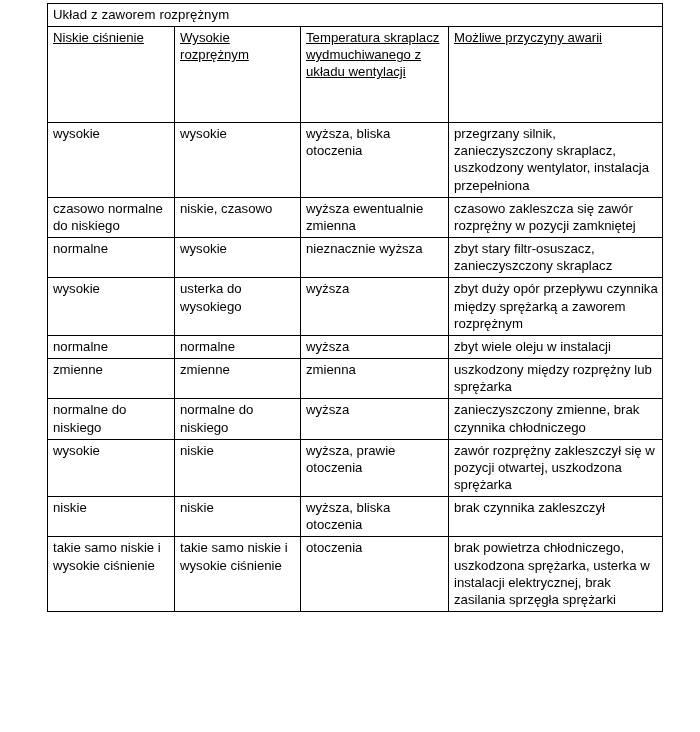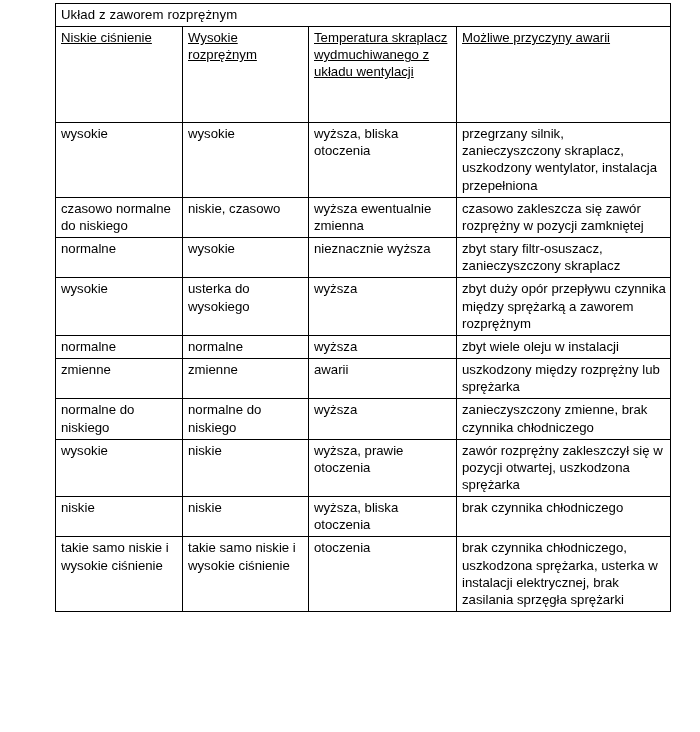--- a/index.html
+++ b/index.html
@@ -9,21 +9,21 @@
   }
   body {
     width: 700px;
     height: 732px;
     font-family: "Liberation Sans", sans-serif;
     color: #000000;
     overflow: hidden;
   }
   #table-wrap {
     position: absolute;
-    left: 55px;
+    left: 47px;
     top: 3px;
     width: 615px;
   }
   table.fault-table {
     border-collapse: collapse;
     table-layout: fixed;
     width: 615px;
     background: #ffffff;
   }
   table.fault-table td,
@@ -108,42 +108,42 @@
         </tr>
         <tr>
           <td>normalne</td>
           <td>normalne</td>
           <td>wyższa</td>
           <td>zbyt wiele oleju w instalacji</td>
         </tr>
         <tr>
           <td>zmienne</td>
           <td>zmienne</td>
-          <td>awarii</td>
+          <td>zmienna</td>
           <td>uszkodzony między rozprężny lub sprężarka</td>
         </tr>
         <tr>
           <td>normalne do niskiego</td>
           <td>normalne do niskiego</td>
           <td>wyższa</td>
           <td>zanieczyszczony zmienne, brak czynnika chłodniczego</td>
         </tr>
         <tr>
           <td>wysokie</td>
           <td>niskie</td>
           <td>wyższa, prawie otoczenia</td>
           <td>zawór rozprężny zakleszczył się w pozycji otwartej, uszkodzona sprężarka</td>
         </tr>
         <tr>
           <td>niskie</td>
           <td>niskie</td>
           <td>wyższa, bliska otoczenia</td>
-          <td>brak czynnika chłodniczego</td>
+          <td>brak czynnika zakleszczył</td>
         </tr>
         <tr>
           <td>takie samo niskie i wysokie ciśnienie</td>
           <td>takie samo niskie i wysokie ciśnienie</td>
           <td>otoczenia</td>
-          <td>brak czynnika chłodniczego, uszkodzona sprężarka, usterka w instalacji elektrycznej, brak zasilania sprzęgła sprężarki</td>
+          <td>brak powietrza chłodniczego, uszkodzona sprężarka, usterka w instalacji elektrycznej, brak zasilania sprzęgła sprężarki</td>
         </tr>
       </tbody>
   </table>
 </div>
 
 </body></html>

